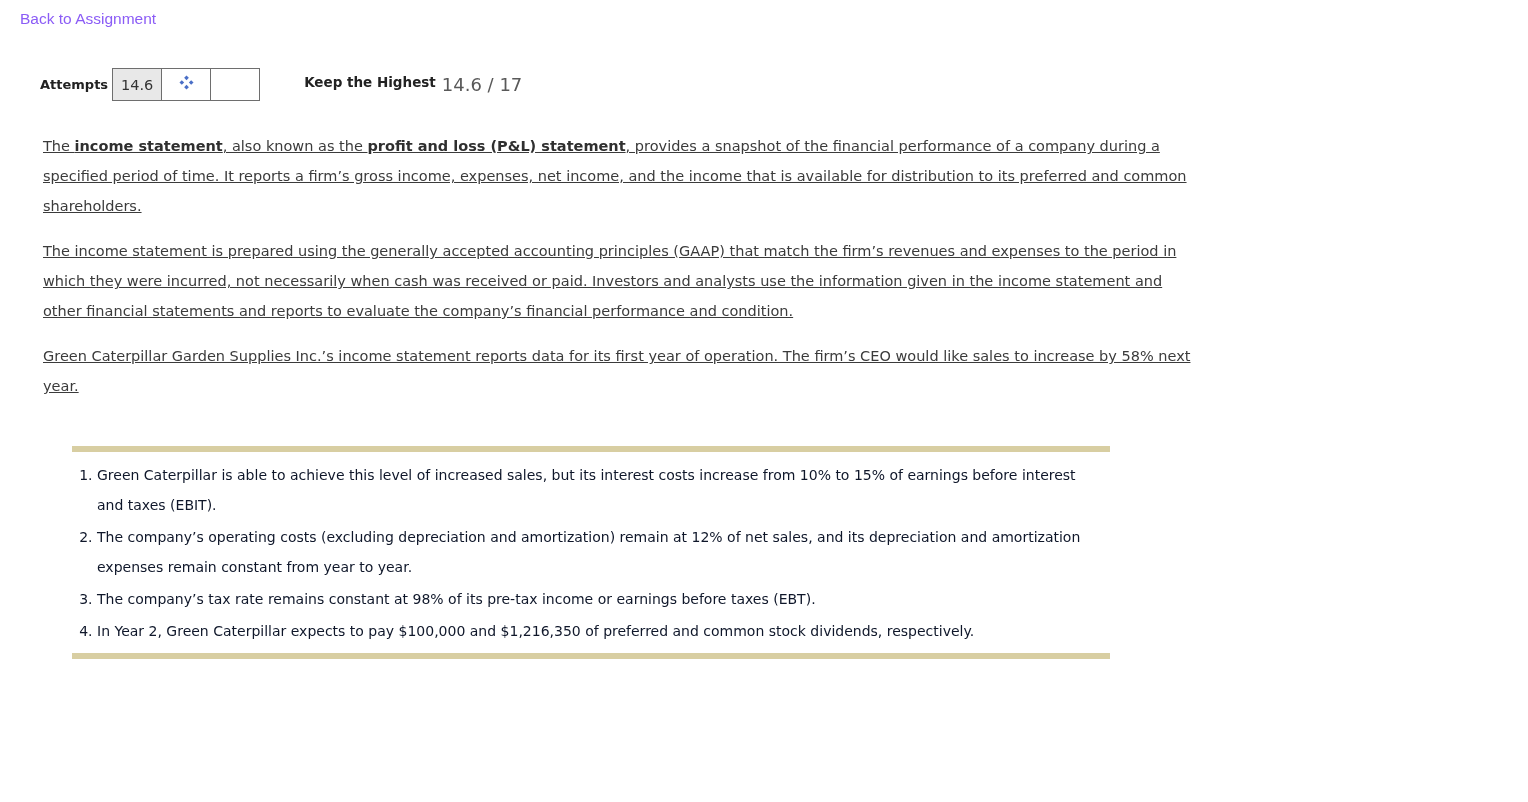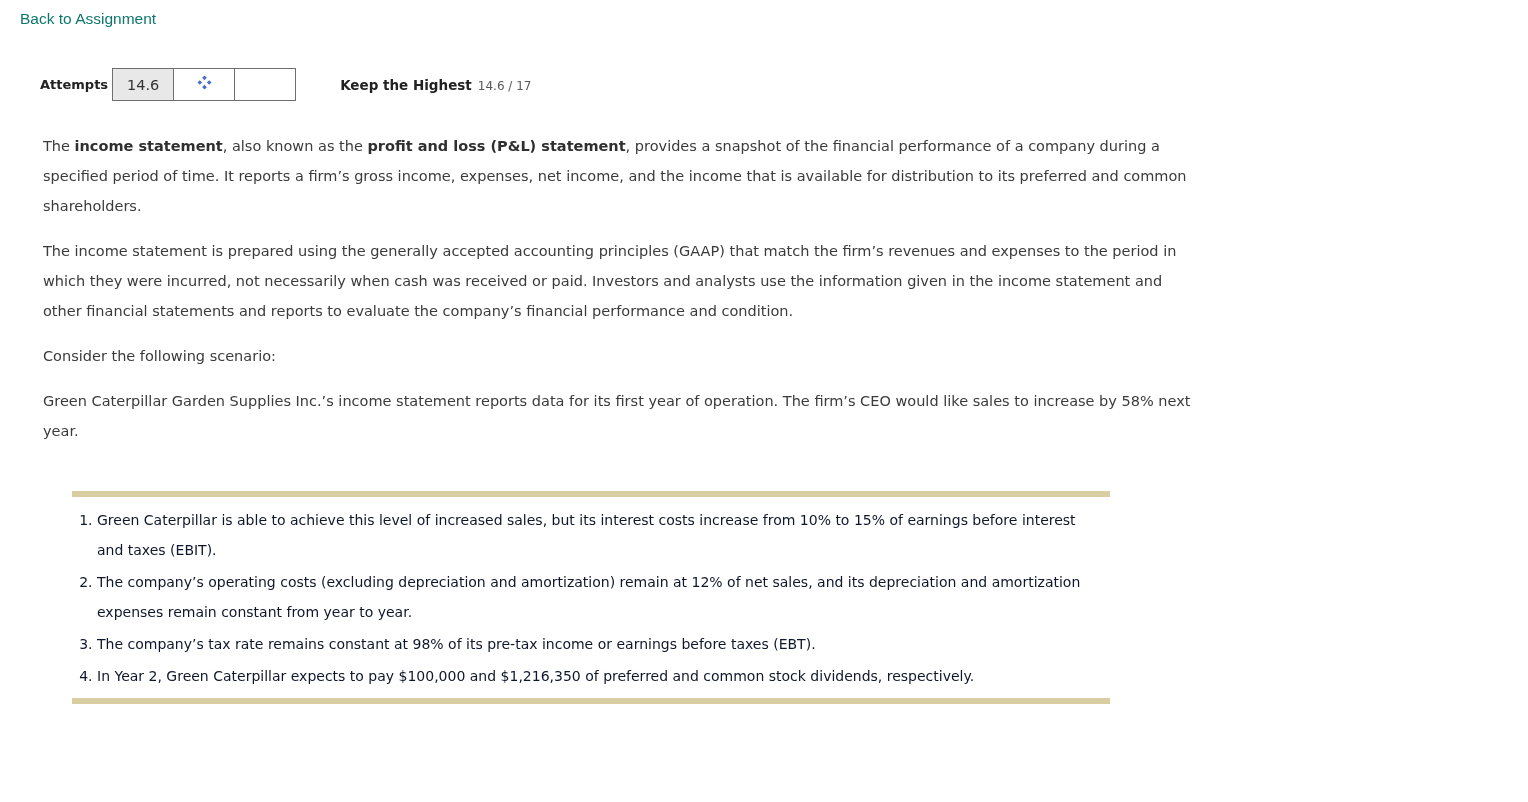--- a/index.html
+++ b/index.html
@@ -10,85 +10,86 @@
     font-family: "DejaVu Sans", sans-serif;
   }
   .page { position: relative; width: 1528px; min-height: 802px; padding-top: 9px; }
 
   
   .back-link {
     display: inline-block;
     margin-left: 20px;
     font-family: "Liberation Sans", sans-serif;
     font-size: 15.5px;
-    color: #0f766e;
+    color: #8b5cf6;
     text-decoration: none;
     cursor: pointer;
   }
 
   
   .attempts-row {
     display: flex;
     align-items: center;
     margin: 40px 0 0 40px;
     height: 33px;
   }
   .attempts-label {
     font-size: 13px;
     font-weight: bold;
     color: #222222;
     margin-right: 4px;
   }
   .attempts-boxes { display: flex; }
   .abox {
-    width: 62px;
+    width: 50px;
     height: 33px;
     border: 1px solid #6e6e6e;
     display: flex;
     align-items: center;
     justify-content: center;
   }
   .abox + .abox { margin-left: -1px; }
   .abox-score {
     background: #e8e8e8;
     font-size: 14.5px;
     color: #333333;
   }
   .abox-icon { background: #ffffff; }
   .abox-empty { background: #ffffff; }
   .keep-group {
     display: flex;
-    align-items: flex-end;
+    align-items: flex-start;
     margin-left: 44px;
   }
   .keep-label {
     font-size: 13.5px;
     font-weight: bold;
     color: #222222;
     margin-right: 6px;
   }
   .keep-score {
-    font-size: 12px;
+    font-size: 18px;
     color: #595959;
   }
 
   
   .content { margin-left: 43px; margin-top: 30px; width: 1160px; }
   .problem-heading {
     font-size: 15px;
     font-weight: bold;
     color: #0e3f6d;
     margin-bottom: 28px;
   }
   .content p {
     font-size: 14.5px;
     line-height: 30px;
     color: #3b3b3b;
     margin: 0 0 15px 0;
     max-width: 1150px;
+    text-decoration: underline;
   }
   .content p strong { color: #2f2f2f; }
 
   
   .scenario-box {
     margin: 45px 0 0 29px;
     width: 1038px;
     border-top: 6px solid #d8cea2;
     border-bottom: 6px solid #d8cea2;
     padding: 8px 0 7px 0;
@@ -136,21 +137,20 @@
       <span class="keep-score">14.6 / 17</span>
     </div>
   </div>
 
   <div class="content">
 
     <p><span>The </span><strong>income statement</strong><span>, also known as the </span><strong>profit and loss (P&amp;L) statement</strong><span>, provides a snapshot of the financial performance of a company during a specified period of time. It reports a firm’s gross income, expenses, net income, and the income that is available for distribution to its preferred and common shareholders.</span></p>
 
     <p>The income statement is prepared using the generally accepted accounting principles (GAAP) that match the firm’s revenues and expenses to the period in which they were incurred, not necessarily when cash was received or paid. Investors and analysts use the information given in the income statement and other financial statements and reports to evaluate the company’s financial performance and condition.</p>
 
-    <p>Consider the following scenario:</p>
 
     <p>Green Caterpillar Garden Supplies Inc.’s income statement reports data for its first year of operation. The firm’s CEO would like sales to increase by 58% next year.</p>
 
     <div class="scenario-box">
       <ol>
         <li>Green Caterpillar is able to achieve this level of increased sales, but its interest costs increase from 10% to 15% of earnings before interest and taxes (EBIT).</li>
         <li>The company’s operating costs (excluding depreciation and amortization) remain at 12% of net sales, and its depreciation and amortization expenses remain constant from year to year.</li>
         <li>The company’s tax rate remains constant at 98% of its pre-tax income or earnings before taxes (EBT).</li>
         <li>In Year 2, Green Caterpillar expects to pay $100,000 and $1,216,350 of preferred and common stock dividends, respectively.</li>
       </ol>

